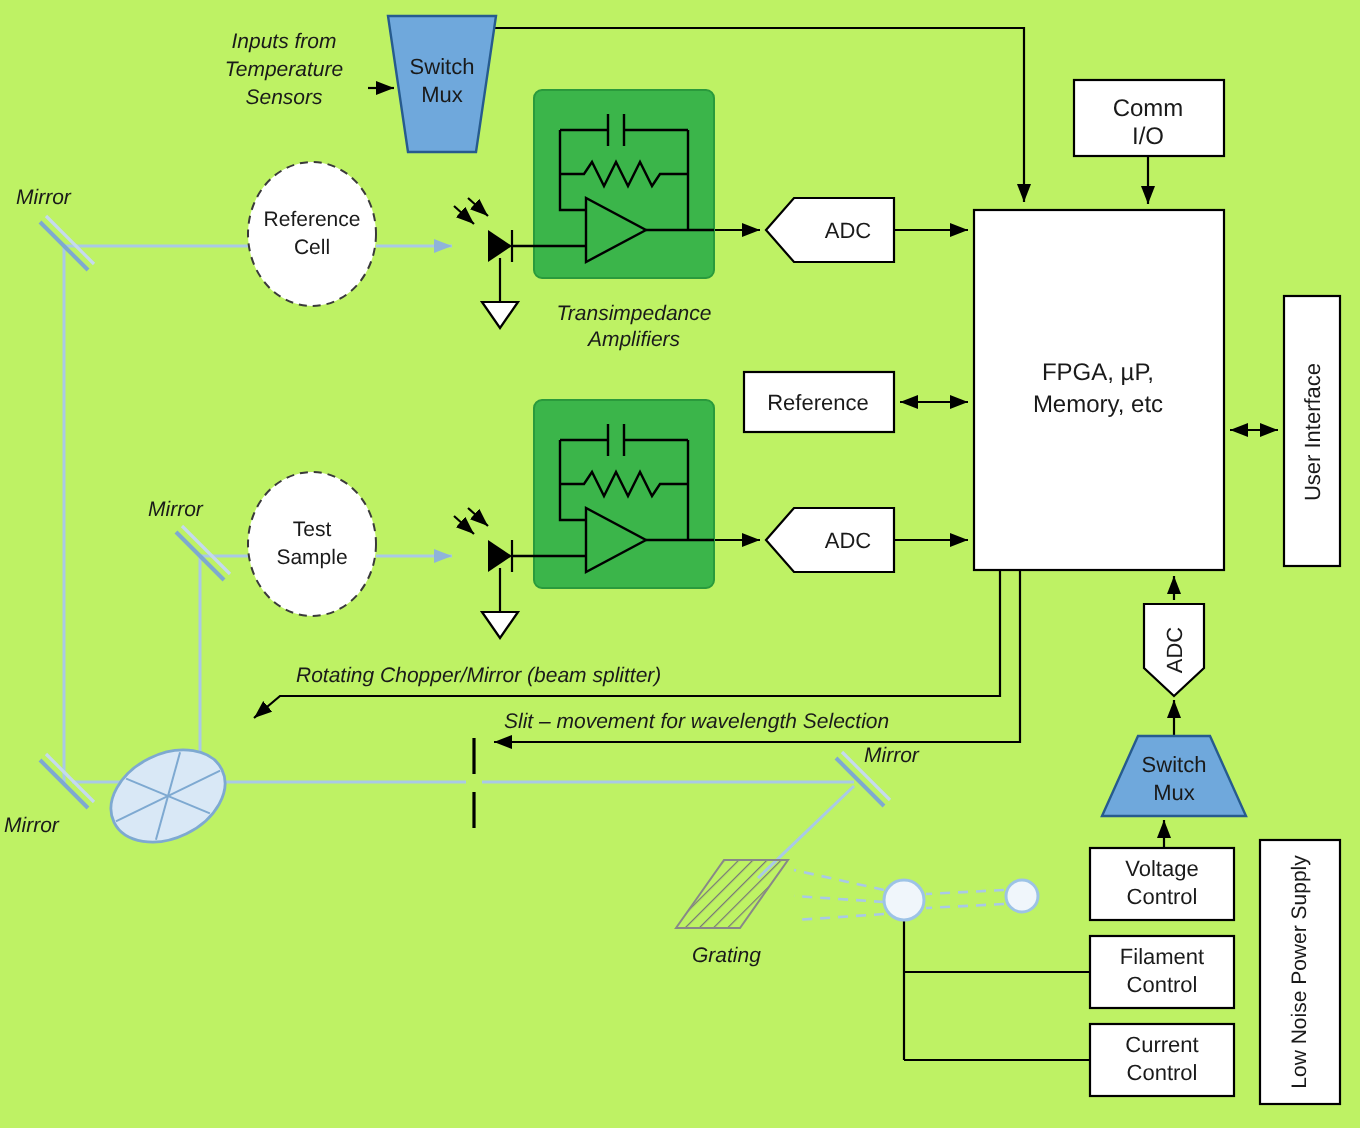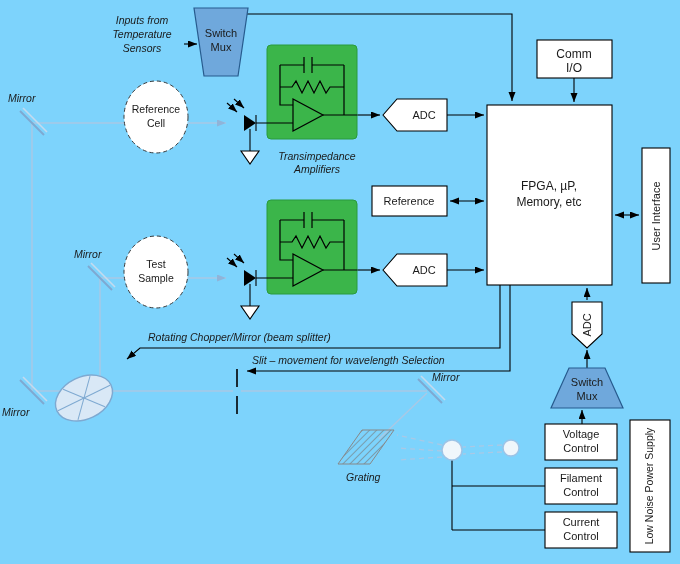--- a/index.html
+++ b/index.html
@@ -1,16 +1,16 @@
 <!DOCTYPE html>
 <html><head>
 <meta charset="utf-8">
 <style>
   html,body{margin:0;padding:0;background:#fff}
-  .stage{position:relative;width:680px;height:564px;background:#7dd3fc;overflow:hidden}
+  .stage{position:relative;width:680px;height:564px;background:#bef264;overflow:hidden}
   svg{display:block}
   text{font-family:"Liberation Sans",sans-serif;font-size:11px;fill:#1a1a1a}
   .it{font-style:italic}
   .f10{font-size:10.5px}
   .f12{font-size:12px}
   .box{fill:#fff;stroke:#000;stroke-width:1.1}
   .wire{stroke:#000;stroke-width:1.1;fill:none}
   .ckt{stroke:#000;stroke-width:1.2;fill:none}
   .beam{stroke:#a9c9e6;stroke-width:1.5;fill:none}
   .beamd{stroke:#a9c9e6;stroke-width:1.3;fill:none;stroke-dasharray:5 4}

